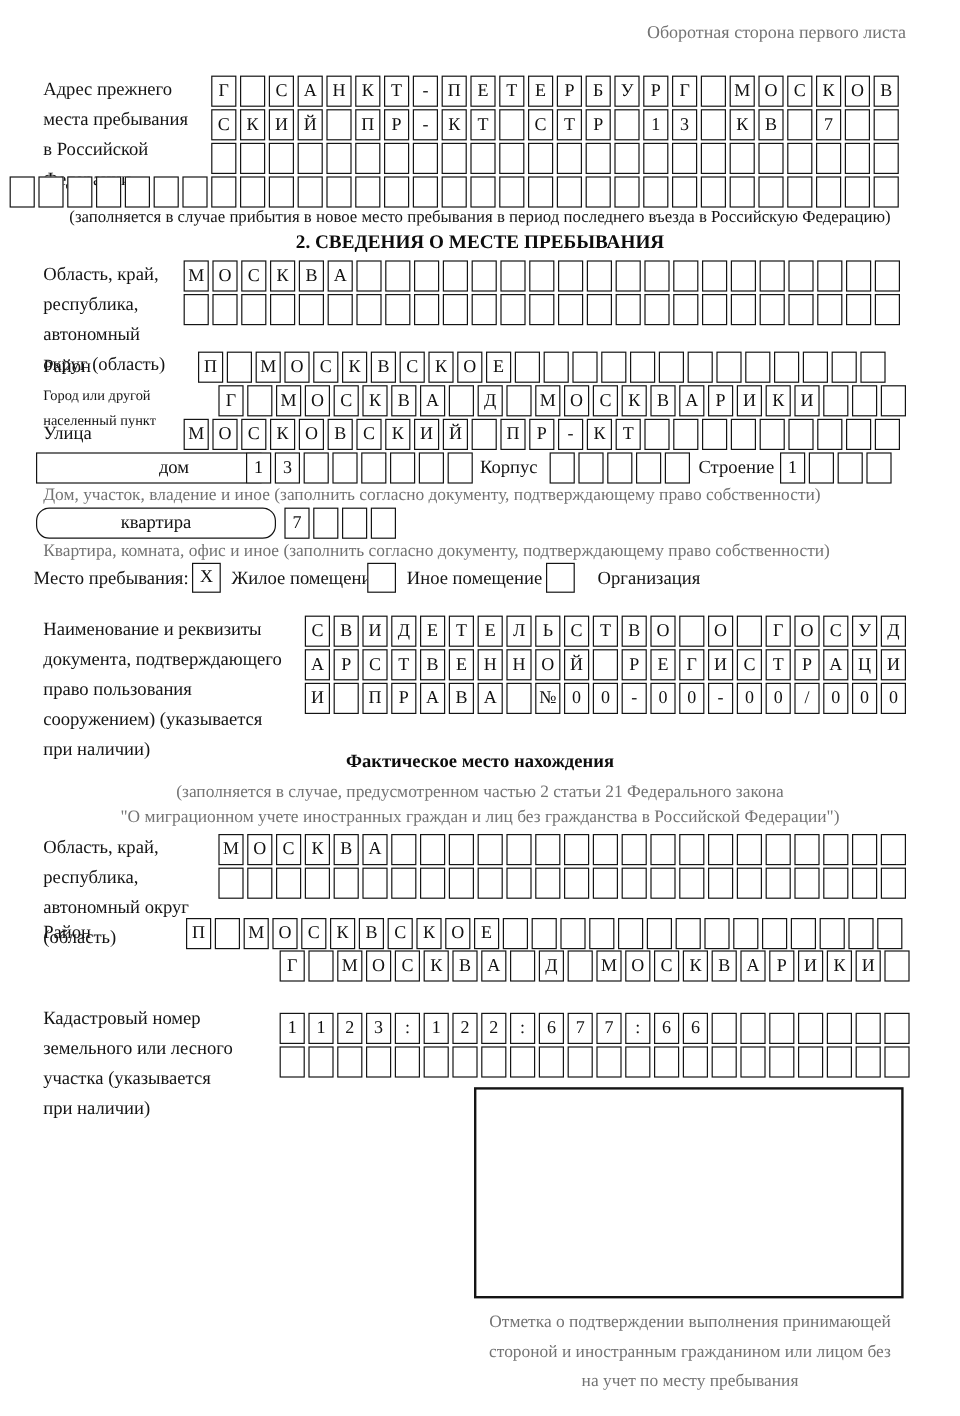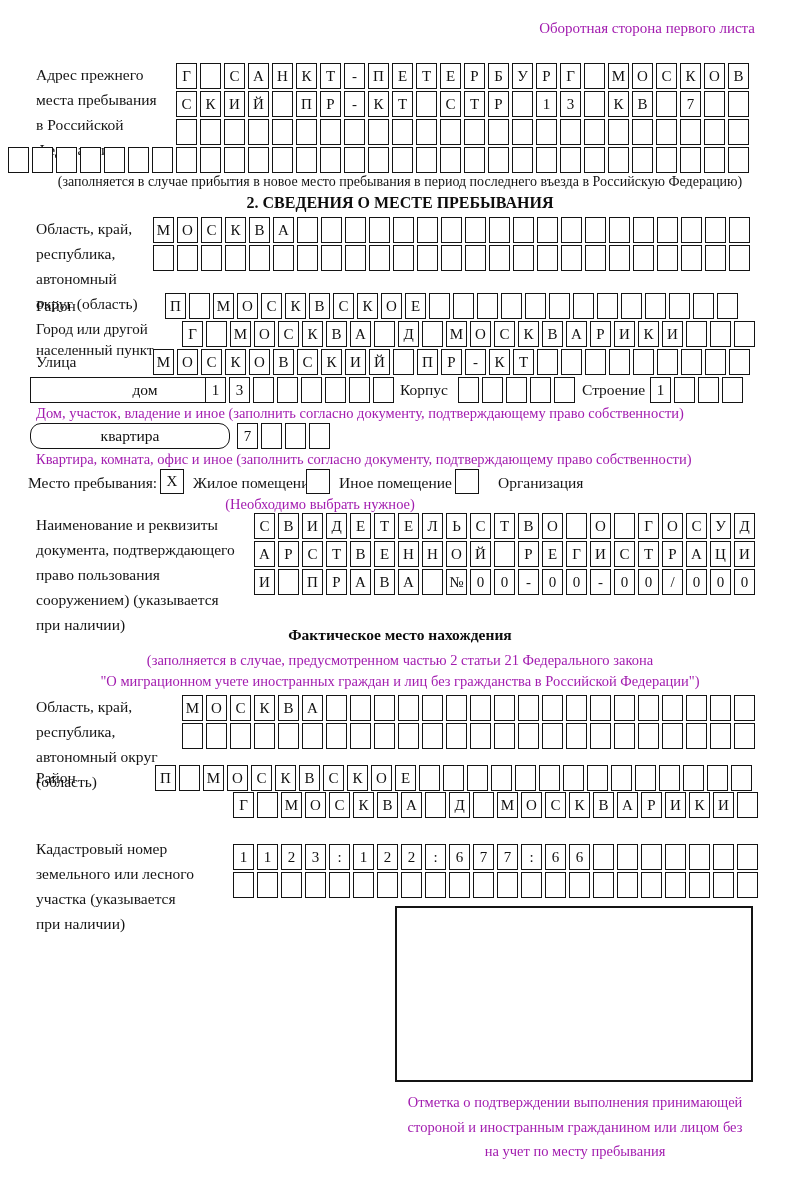--- a/index.html
+++ b/index.html
@@ -8,23 +8,23 @@
     font-family:"Liberation Serif","DejaVu Serif",serif;color:#111;overflow:hidden;
   }
   .abs{position:absolute;}
   .row{position:absolute;display:flex;}
   .cell{
     box-sizing:border-box;width:21px;height:26px;border:1.5px solid #141414;
     margin-right:3px;display:inline-flex;align-items:center;justify-content:center;
     font-size:15px;line-height:1;background:#fff;flex:0 0 auto;
   }
   .label{font-size:15.5px;line-height:25px;color:#141414;}
-  .label-tight{font-size:15px;line-height:20.5px;color:#141414;}
+  .label-tight{font-size:12px;line-height:20.5px;color:#141414;}
   .caption{font-size:14px;color:#141414;}
-  .caption-md{font-size:14.5px;color:#a21caf;}
+  .caption-md{font-size:14.5px;color:#737373;}
   .title{font-size:15.5px;font-weight:bold;color:#0d0d0d;}
   .centered{left:0;width:800px;text-align:center;}
   .namebox{
     box-sizing:border-box;border:1.5px solid #141414;height:26px;display:flex;
     align-items:center;justify-content:center;font-size:15.5px;background:#fff;
   }
   .checkbox{
     box-sizing:border-box;width:24px;height:25px;border:1.5px solid #141414;
     display:inline-flex;align-items:center;justify-content:center;font-size:15px;background:#fff;
   }
@@ -344,21 +344,20 @@
     </div>
   <div class="abs caption-md" style="left:36px;top:451px;">Квартира, комната, офис и иное (заполнить согласно документу, подтверждающему право собственности)</div>
 
   <div class="abs label" style="left:28px;top:470px;">Место пребывания:</div>
   <span class="abs checkbox" style="left:160px;top:469px;">X</span>
   <div class="abs label" style="left:193px;top:470px;">Жилое помещение</div>
   <span class="abs checkbox" style="left:306px;top:469px;"></span>
   <div class="abs label" style="left:339px;top:470px;">Иное помещение</div>
   <span class="abs checkbox" style="left:455px;top:469px;"></span>
   <div class="abs label" style="left:498px;top:470px;">Организация</div>
-  <div class="abs caption-md" style="left:195px;top:496px;width:250px;text-align:center;">(Необходимо выбрать нужное)</div>
 
   <div class="abs label" style="left:36px;top:512px;">
       <div>Наименование и реквизиты</div>
       <div>документа, подтверждающего</div>
       <div>право пользования</div>
       <div>сооружением) (указывается</div>
       <div>при наличии)</div>
     </div>
   <div class="row" style="left:254px;top:513px;">
       <span class="cell">С</span>

